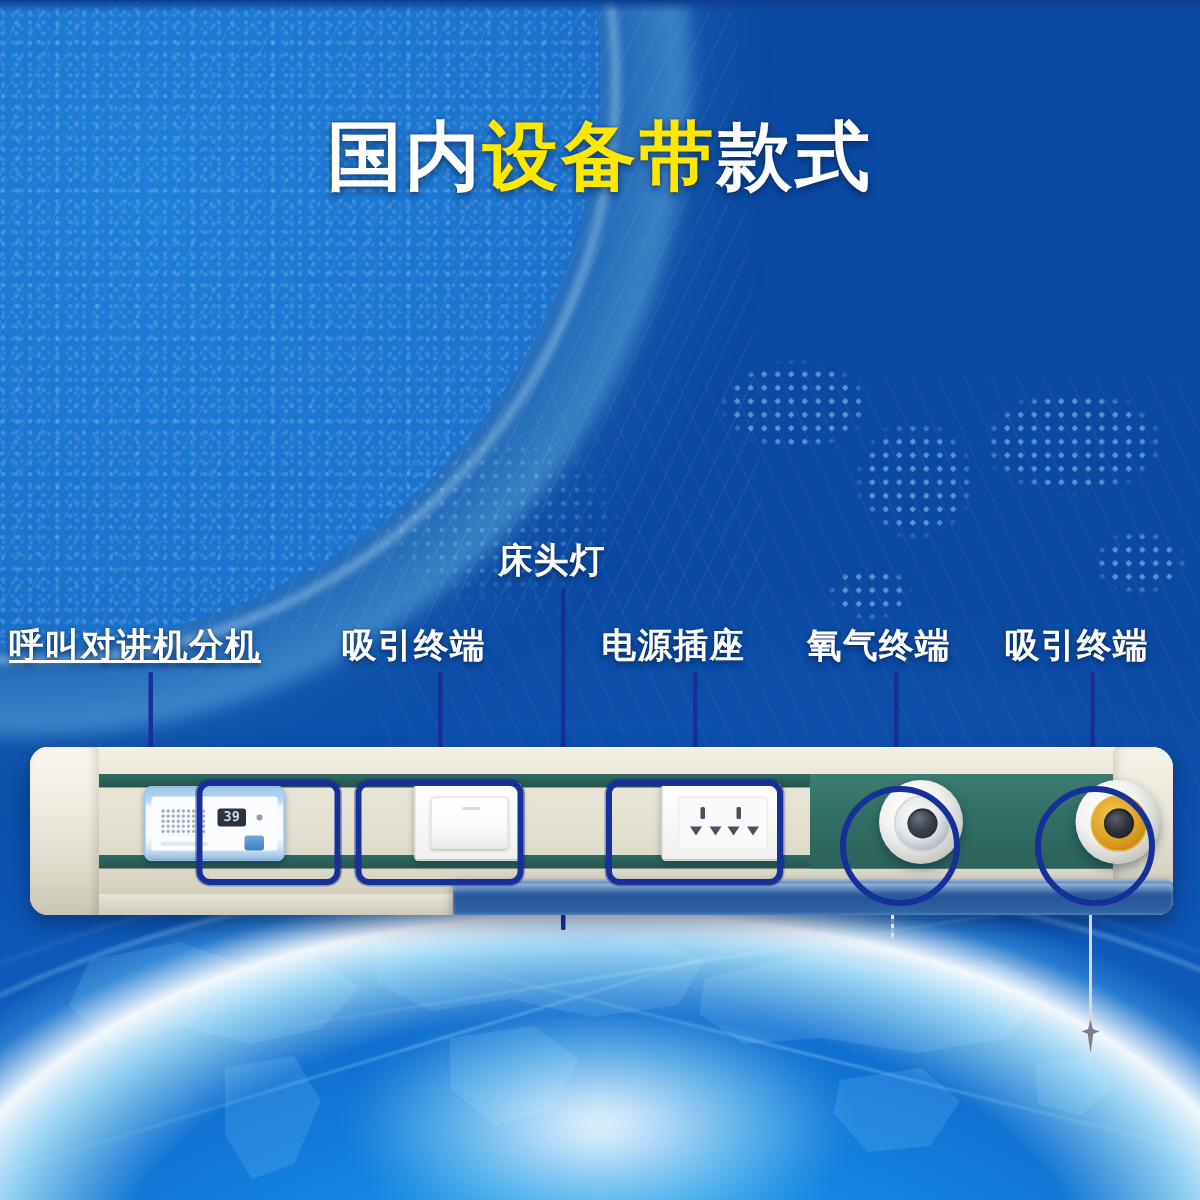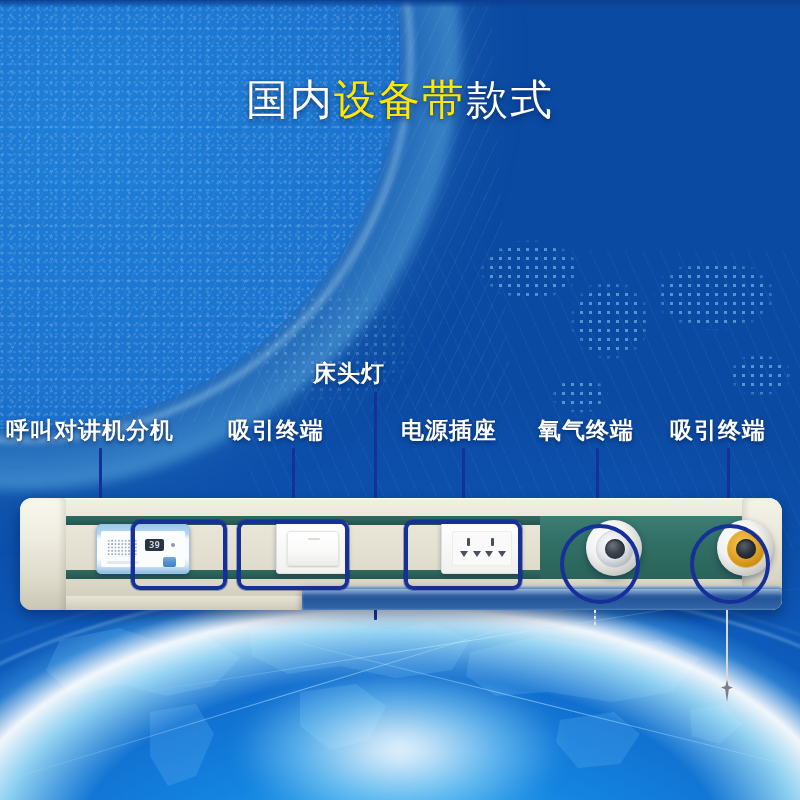--- a/index.html
+++ b/index.html
@@ -112,21 +112,21 @@
   }
   .diag-ray{
     position:absolute;width:700px;height:1px;background:linear-gradient(90deg,transparent,rgba(190,240,255,.55),transparent);
     filter:blur(.6px);
   }
   .topbar-shade{position:absolute;left:0;top:0;width:800px;height:8px;background:linear-gradient(180deg,#0a3f92,rgba(10,63,146,0));}
 
   
   .headline{position:absolute;left:0;top:78px;width:800px;text-align:center;}
   .hl1{
-    font-size:42px;font-weight:normal;letter-spacing:2px;line-height:1.05;
+    font-size:50px;font-weight:bold;letter-spacing:2px;line-height:1.05;
     color:#ffffff;
     text-shadow:0 3px 6px rgba(2,28,72,.55), 0 0 2px rgba(2,28,72,.5);
     display:block;
   }
   .hl1 .accent{color:#ffe800;}
   .hl2wrap{
     margin-top:26px;display:flex;align-items:center;justify-content:center;gap:86px;
   }
   .hl2{
     font-size:46px;font-weight:bold;letter-spacing:3px;color:#ffffff;
@@ -315,23 +315,23 @@
   <div class="diag-ray" style="left:-50px;top:690px;transform:rotate(-17deg);"></div>
   <div class="diag-ray" style="left:200px;top:705px;transform:rotate(14deg);"></div>
   <div class="diag-ray" style="left:120px;top:640px;transform:rotate(-9deg);"></div>
   <div class="topbar-shade"></div>
 
   <div class="headline">
     <div class="hl1"><span>国内</span><span class="accent">设备带</span><span>款式</span></div>
   </div>
 
   <div class="labels">
-    <div class="clabel" style="left:6px;top:415px;">呼叫对讲机分机</div>
+    <div class="clabel" style="left:6px;top:415px;text-decoration:underline;">呼叫对讲机分机</div>
     <div class="clabel" style="left:228px;top:415px;">吸引终端</div>
-    <div class="clabel" style="left:313px;top:358px;">床头灯</div>
+    <div class="clabel" style="left:332px;top:358px;">床头灯</div>
     <div class="clabel" style="left:538px;top:415px;">氧气终端</div>
     <div class="clabel" style="left:401px;top:415px;">电源插座</div>
     <div class="clabel" style="left:670px;top:415px;">吸引终端</div>
 
     <div class="lead" style="left:99px;top:448px;height:74px;"></div>
     <div class="lead" style="left:292px;top:448px;height:74px;"></div>
     <div class="lead" style="left:374px;top:392px;height:228px;"></div>
     <div class="lead" style="left:462px;top:448px;height:74px;"></div>
     <div class="lead" style="left:596px;top:448px;height:76px;"></div>
     <div class="lead" style="left:727px;top:448px;height:76px;"></div>

